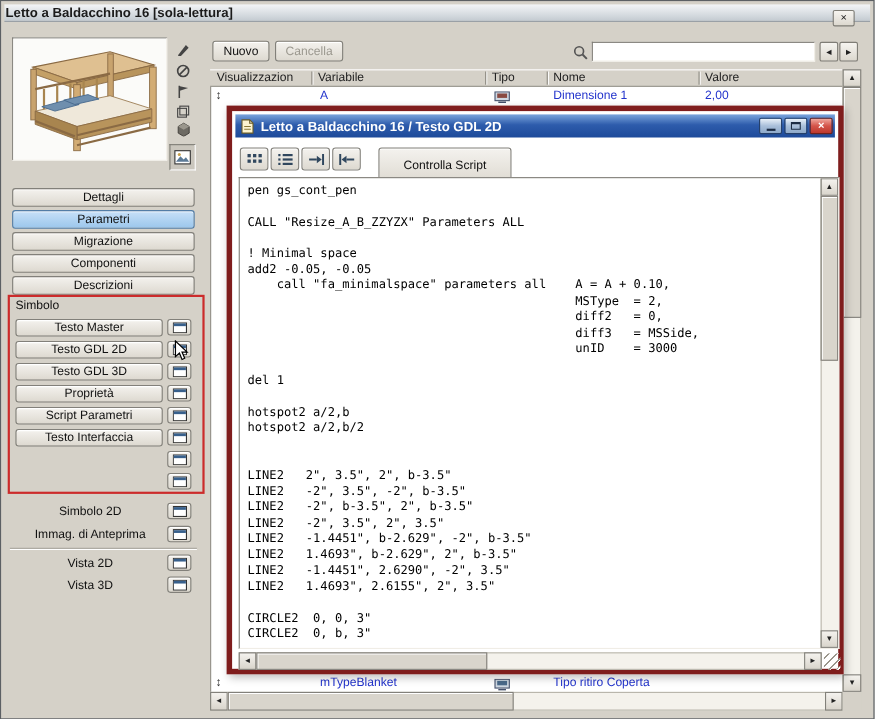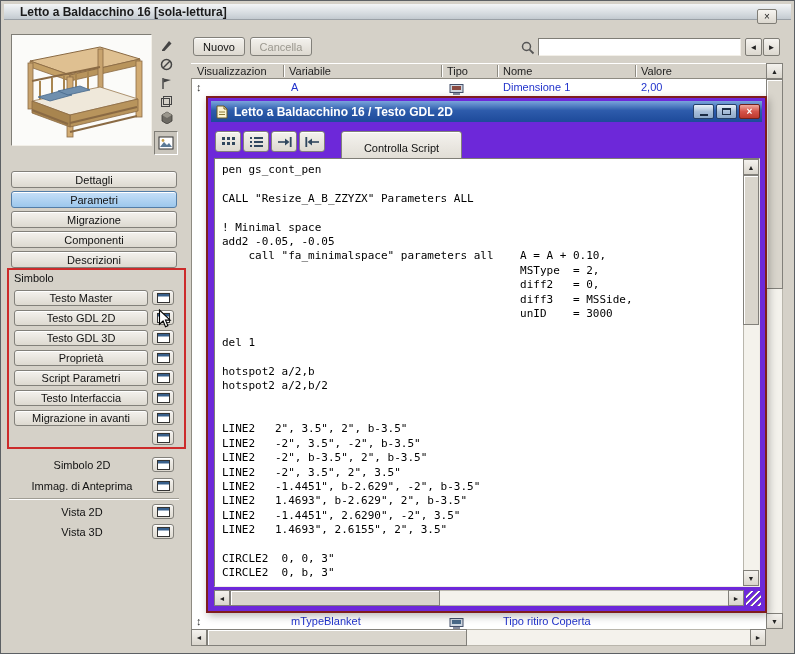--- a/index.html
+++ b/index.html
@@ -7,22 +7,22 @@
   body { font-family:"Liberation Sans", sans-serif; background:#8a8f94; }
   #root { position:relative; width:795px; height:654px; background:#d5d1c8;
           border:1px solid #5c6064; overflow:hidden; }
 
   .abs { position:absolute; }
   .ui  { font-size:11px; color:#111; }
 
   
   .titlebar { position:absolute; left:3px; top:3px; right:3px; height:16px;
               background:linear-gradient(#f3f5f7,#d2d8dd 70%,#c3cad0);
-              border-bottom:1px solid #9aa0a6; display:flex; align-items:center;
-              padding-left:16px; font-size:12px; font-weight:bold; color:#1b1b1b; }
+              border-bottom:1px solid #9aa0a6; display:flex; 
+              padding-left:1px; font-size:12px; font-weight:bold; color:#1b1b1b; }
   .sysbtn { position:absolute; display:flex; align-items:center; justify-content:center;
             background:linear-gradient(#f6f4f0,#dcd8cf); border:1px solid #7f7d76;
             border-radius:2px; font-size:10px; color:#222; cursor:default; }
 
   
   .btn { position:absolute; display:flex; align-items:center; justify-content:center;
          background:linear-gradient(#f4f2ee,#ddd9d0); border:1px solid #82807a;
          border-radius:3px; font-size:11px; color:#111;
          box-shadow:inset 0 1px 0 #ffffff; cursor:default; white-space:nowrap; }
   .btn.sel { background:linear-gradient(#c7e0f8, var(--selected_blue,#9cc7ec));
@@ -48,21 +48,21 @@
   .sbtn  { position:absolute; display:flex; align-items:center; justify-content:center;
            background:linear-gradient(#f4f2ee,#d9d5cc); border:1px solid #82807a;
            font-size:7px; color:#222; }
   .thumb { position:absolute; background:#d9d5cc; border:1px solid #82807a;
            box-shadow:inset 0 1px 0 #fff, inset 1px 0 0 #fff; }
   .grip { position:absolute;
           background:repeating-linear-gradient(135deg, rgba(0,0,0,0) 0 3px, #9a968c 3px 4px, #ffffff 4px 5px); }
 
   
   .child { position:absolute; left:205px; top:95px; width:561px; height:517px;
-           background:#6d28d9; border:2px solid #7f1d1d;
+           background:#ffffff; border:5px solid #7f1d1d;
            box-shadow:2px 3px 8px rgba(0,0,0,0.28); z-index:10; }
   .ctitle { position:absolute; left:3px; top:3px; right:3px; height:21px;
             background:linear-gradient(#7aa4dc, var(--titlebar_blue,#2e5cac) 45%, #1d4a9a);
             display:flex; align-items:center; padding-left:4px;
             color:#fff; font-size:12px; font-weight:bold; }
   .wbtn { width:21px; height:15px; margin-left:2px; border:1px solid #26406a; border-radius:2px;
           background:linear-gradient(#eaf1f9,#a9bfda 50%,#8ea9c9);
           display:flex; align-items:center; justify-content:center; color:#1c2c44; font-size:10px; }
   .wbtn.close { background:linear-gradient(#f0a89e, var(--close_red,#d4544a) 50%, #bd382d);
                 color:#fff; border-color:#6f211c; font-weight:bold; }
@@ -198,23 +198,20 @@
     </div>
   <div class="btn" style="left:13px;top:349px;width:134px;height:16px;">
       <span>Proprietà</span>
     </div>
   <div class="btn" style="left:13px;top:369px;width:134px;height:16px;">
       <span>Script Parametri</span>
     </div>
   <div class="btn" style="left:13px;top:389px;width:134px;height:16px;">
       <span>Testo Interfaccia</span>
     </div>
-  <div class="btn" style="left:13px;top:409px;width:134px;height:16px;">
-      <span>Migrazione in avanti</span>
-    </div>
 
   <div class="btn iconbtn" style="left:151px;top:289px;width:22px;height:15px;">
       <svg width="13" height="10">
         <rect x="0.5" y="0.5" width="12" height="9" fill="#fff" stroke="#333"></rect>
         <rect x="1" y="1" width="11" height="2.5" fill="#38608c"></rect>
       </svg>
     </div>
   <div class="btn iconbtn" style="left:151px;top:309px;width:22px;height:15px;">
       <svg width="13" height="10">
         <rect x="0.5" y="0.5" width="12" height="9" fill="#fff" stroke="#333"></rect>

